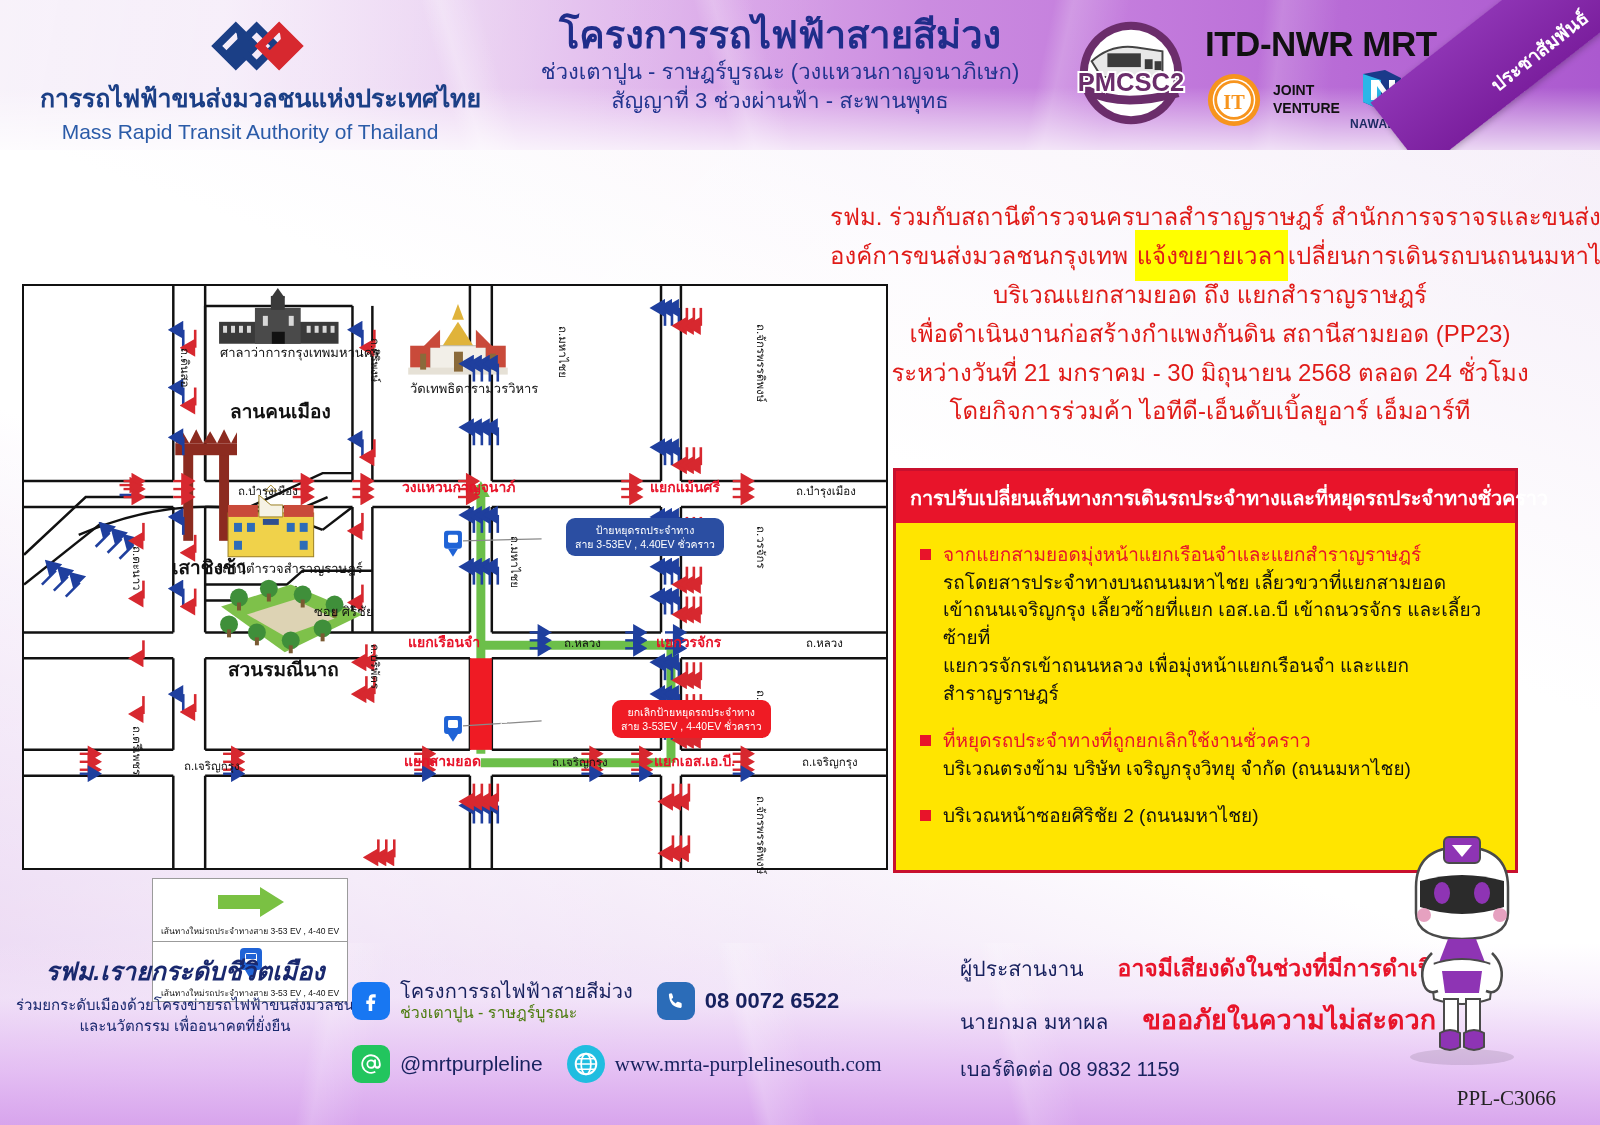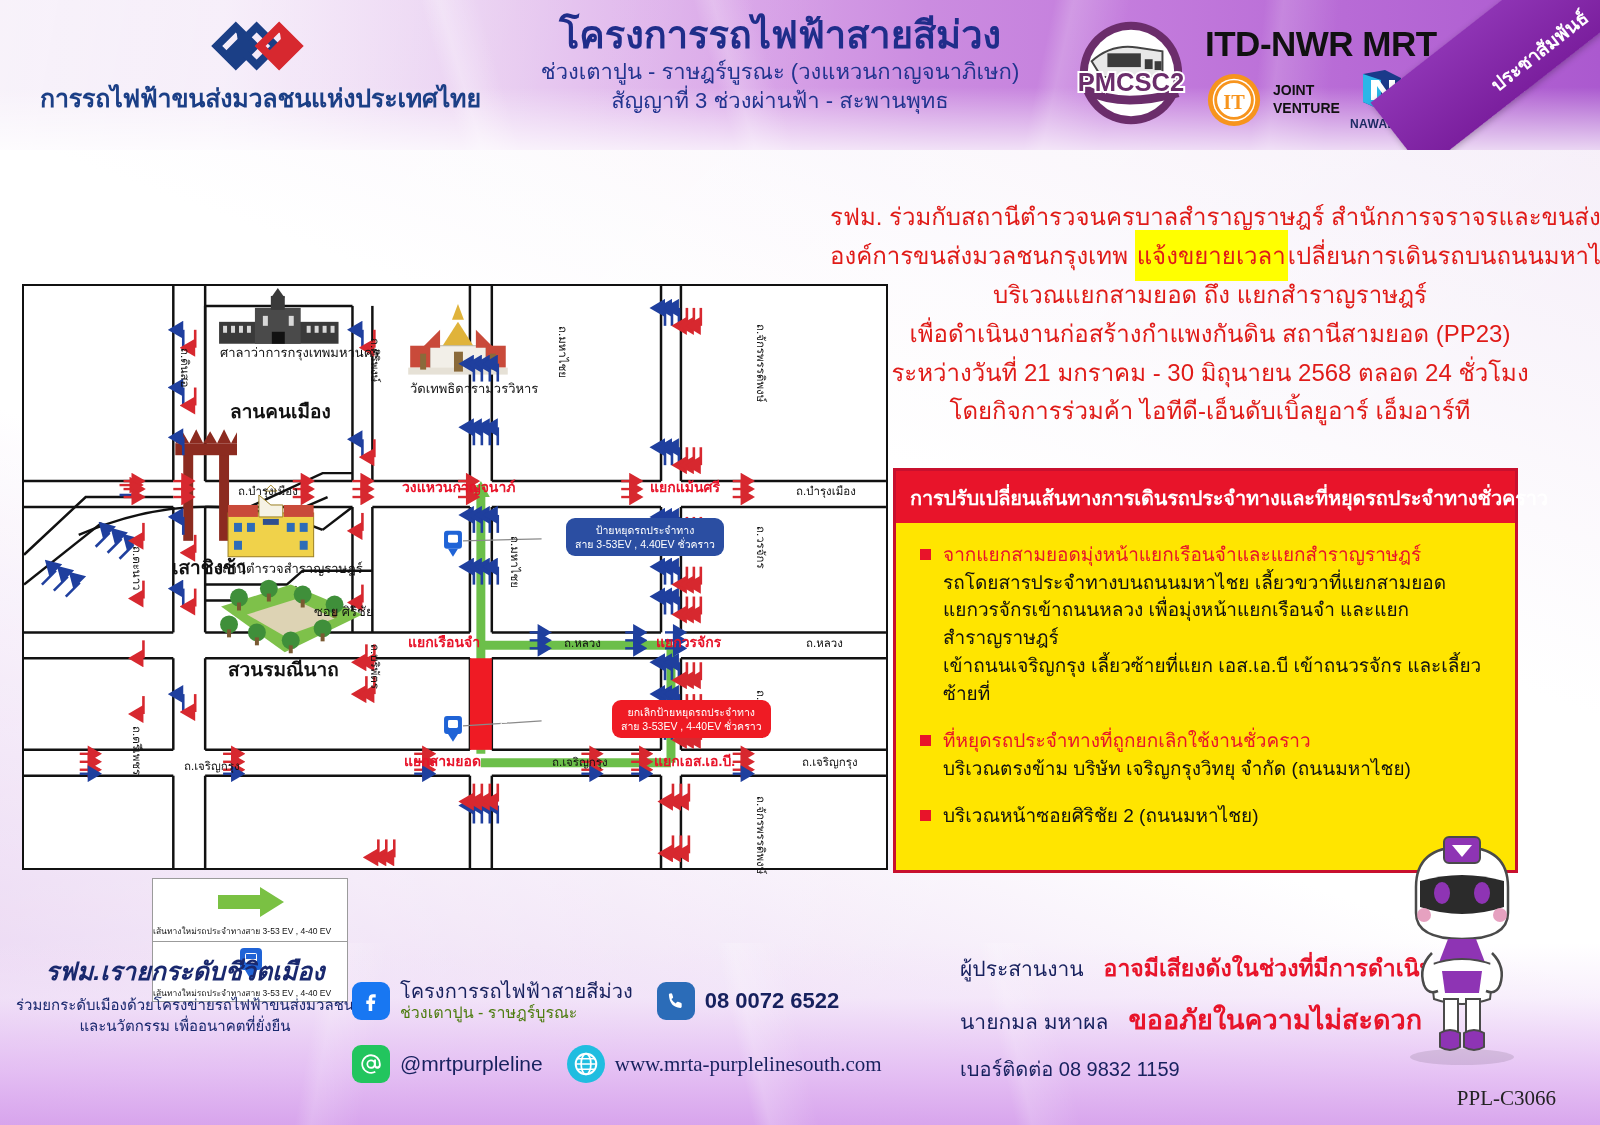--- a/index.html
+++ b/index.html
@@ -105,21 +105,21 @@
 
   
   .callout { position:absolute; border-radius:9px; padding:5px 9px; text-align:center; line-height:1.35; white-space:nowrap; }
   .callout.blue { background:#2b4ea2; color:#fff; font-size:10.5px; }
   .callout.red  { background:#ef1b24; color:#fff; font-size:10.5px; }
 
   
   #legend { position:absolute; left:128px; top:592px; width:196px; height:124px; border:1px solid #9b9b9b; background:#fff; }
   #legend .lg-row { height:62px; position:relative; }
   #legend .lg-row + .lg-row { border-top:1px solid #9b9b9b; }
-  .lg-cap { position:absolute; bottom:3px; left:0; width:100%; text-align:left; font-size:8.5px; color:#111; white-space:nowrap; }
+  .lg-cap { position:absolute; bottom:3px; left:0; width:100%; text-align:center; font-size:8.5px; color:#111; white-space:nowrap; }
 
   
   #footer-band { position:absolute; left:0; bottom:0; width:1600px; height:182px; z-index:1;
     background: linear-gradient(180deg, rgba(255,255,255,0) 0%, rgba(243,228,250,.55) 30%, rgba(226,184,243,.8) 70%, rgba(214,160,236,.92) 100%); }
   #footer-band::before {
     content:""; position:absolute; inset:0;
     background:
       linear-gradient(78deg, transparent 46%, rgba(255,255,255,.22) 47%, transparent 50%),
       linear-gradient(78deg, transparent 62%, rgba(255,255,255,.18) 63%, transparent 66%),
       linear-gradient(100deg, transparent 20%, rgba(255,255,255,.18) 21%, transparent 24%);
@@ -134,21 +134,21 @@
   .ct-fb { background:#1877f2; }
   .ct-phone { background:#2b6cb8; }
   .ct-at { background:#22c55e; }
   .ct-web { background:#20bde0; border-radius:50%; }
   .ct-txt1 { font-size:20px; color:#17215e; line-height:1.22; white-space:nowrap; }
   .ct-txt2 { font-size:16px; color:#4d7c0f; line-height:1.22; white-space:nowrap; }
   .ct-num { font-size:22px; color:#17215e; font-weight:bold; white-space:nowrap; }
   .ct-flat { font-size:21px; color:#17215e; white-space:nowrap; }
 
   #coord-block { position:absolute; left:960px; bottom:40px; width:560px; z-index:3; }
-  .cd-row { display:flex; align-items:baseline; gap:20px; margin-bottom:12px; }
+  .cd-row { display:flex; align-items:baseline; gap:34px; margin-bottom:12px; }
   .cd-label { font-size:21px; color:#17215e; white-space:nowrap; }
   .cd-red { font-size:23px; color:#e8142a; font-weight:bold; white-space:nowrap; }
   .cd-red.bigger { font-size:27px; }
   #phone-row { font-size:20px; color:#17215e; white-space:nowrap; margin-top:2px; }
 
   #mascot { position:absolute; right:72px; bottom:60px; width:132px; height:230px; z-index:4; }
   #doc-code { position:absolute; right:44px; bottom:14px; font-size:21px; color:#222; z-index:5; font-family:"Liberation Serif", serif; }
 </style>
 </head>
 <body>
@@ -159,20 +159,21 @@
     <svg id="mrta-mark" viewBox="0 0 200 60">
       <g fill="none" stroke-width="9" stroke-linejoin="miter">
         <path d="M62 30 L84 8 L106 30 L84 52 Z" stroke="#1b3f86"></path>
         <path d="M86 30 L108 8 L130 30 L108 52 Z" stroke="#1b3f86"></path>
         <path d="M112 30 L134 8 L156 30 L134 52 Z" stroke="#d7282f"></path>
       </g>
       <path d="M84 8 L106 30 L84 52 L70 38 L86 22 Z" fill="#1b3f86"></path>
       <path d="M134 8 L156 30 L134 52 L120 38 L136 22 Z" fill="#d7282f"></path>
     </svg>
     <div id="mrta-th">การรถไฟฟ้าขนส่งมวลชนแห่งประเทศไทย</div>
+    <div id="mrta-en">Mass Rapid Transit Authority of Thailand</div>
   </div>
 
   <div id="title-block">
     <div id="project-title">โครงการรถไฟฟ้าสายสีม่วง</div>
     <div id="title-sub1">ช่วงเตาปูน - ราษฎร์บูรณะ (วงแหวนกาญจนาภิเษก)</div>
     <div id="title-sub2">สัญญาที่ 3 ช่วงผ่านฟ้า - สะพานพุทธ</div>
   </div>
 
   <svg id="pmcsc-logo" viewBox="0 0 120 120">
     <circle cx="60" cy="60" r="52" fill="#6b2d6b"></circle>
@@ -227,22 +228,22 @@
 
 <div id="notice-box">
   <div id="notice-header">การปรับเปลี่ยนเส้นทางการเดินรถประจำทางและที่หยุดรถประจำทางชั่วคราว</div>
   <div id="notice-body">
 
     <div class="notice-item">
       <span class="bullet-sq"></span>
       <div>
         <div class="notice-head">จากแยกสามยอดมุ่งหน้าแยกเรือนจำและแยกสำราญราษฎร์</div>
         <div class="notice-sub">รถโดยสารประจำทางบนถนนมหาไชย เลี้ยวขวาที่แยกสามยอด</div>
+        <div class="notice-sub">เข้าถนนเจริญกรุง เลี้ยวซ้ายที่แยก เอส.เอ.บี เข้าถนวรจักร และเลี้ยวซ้ายที่</div>
         <div class="notice-sub">แยกวรจักรเข้าถนนหลวง เพื่อมุ่งหน้าแยกเรือนจำ และแยกสำราญราษฎร์</div>
-        <div class="notice-sub">เข้าถนนเจริญกรุง เลี้ยวซ้ายที่แยก เอส.เอ.บี เข้าถนวรจักร และเลี้ยวซ้ายที่</div>
       </div>
     </div>
 
     <div class="notice-item">
       <span class="bullet-sq"></span>
       <div>
         <div class="notice-head">ที่หยุดรถประจำทางที่ถูกยกเลิกใช้งานชั่วคราว</div>
         <div class="notice-sub">บริเวณตรงข้าม บริษัท เจริญกรุงวิทยุ จำกัด (ถนนมหาไชย)</div>
       </div>
     </div>

